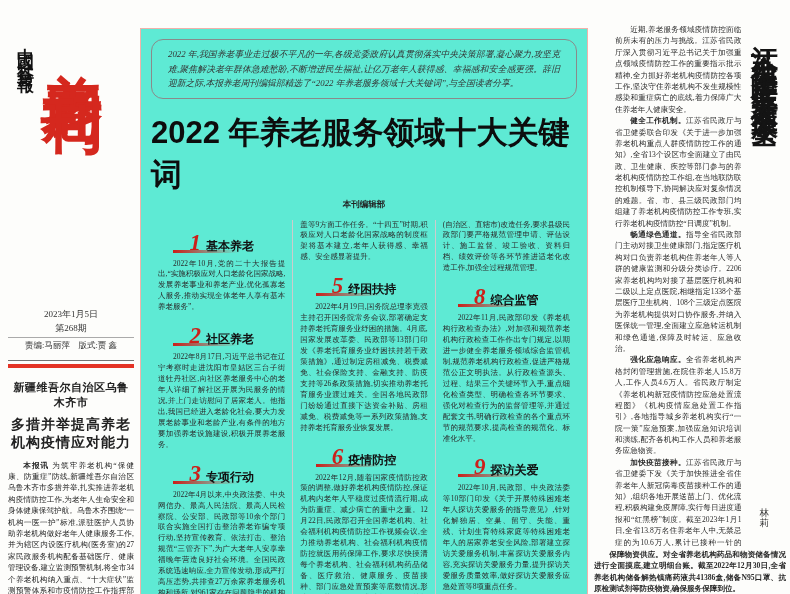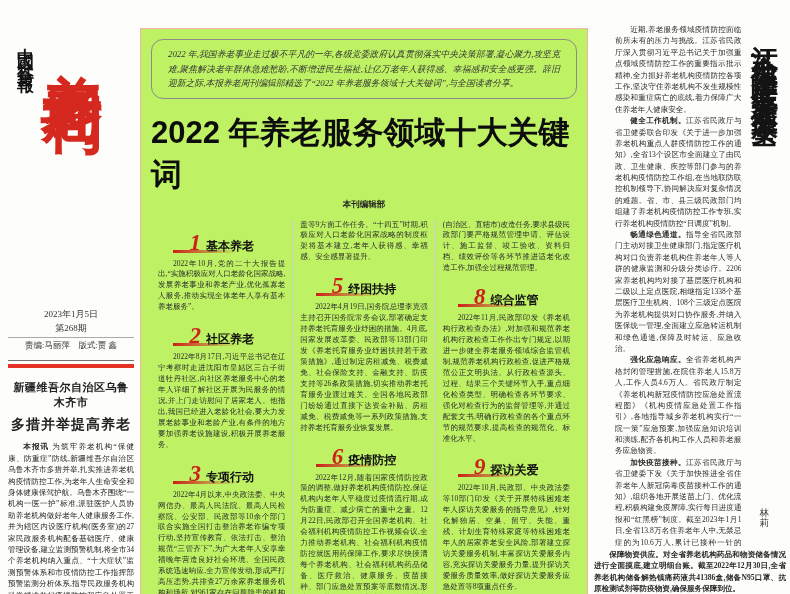--- a/index.html
+++ b/index.html
@@ -21,21 +21,21 @@
   .kicker { font-size:11px; font-weight:bold; text-align:center; margin-top:12px;
             font-family:"Liberation Sans",sans-serif; letter-spacing:0.5px; }
   .left-headline { font-size:14px; font-weight:900; text-align:center; line-height:1.3;
                    margin-top:5px; font-family:"Liberation Sans",sans-serif; letter-spacing:1px; }
   .left-body { margin-top:8px; font-size:7.6px; line-height:1.5; text-align:justify; height:190px; overflow:hidden; }
   .left-body .lead { font-weight:bold; }
   .indent { text-indent:2em; }
 
   
   .feature-box { position:absolute; left:140px; top:28px; width:448px; height:566px;
-                 border:1px solid #f0b2aa; border-bottom:none; background:#bef264;
+                 border:1px solid #f0b2aa; border-bottom:none; background:#5eead4;
                  padding:10px 10px 0 10px; overflow:hidden; }
   .intro-box { border:1px solid #8a8a8a; border-radius:12px; padding:7px 16px;
                font-size:8.8px; line-height:1.65; text-align:justify; font-style:italic; color:#333; }
   .feature-headline { font-size:31px; font-weight:900; margin:13px 0 3px 0;
                       font-family:"Liberation Sans",sans-serif; color:#0d0d0d; letter-spacing:0px; }
   .feature-byline { font-size:8.5px; font-weight:bold; text-align:center; margin-bottom:9px; }
   .cols { display:flex; flex-direction:row; height:398px; overflow:hidden; }
   .col { flex:1; padding:0 7px; overflow:hidden; }
   .col + .col { border-left:1px solid #ccc; }
   .sec-head { position:relative; text-align:center; margin:10px 0 5px 0; height:24px; }
@@ -70,20 +70,21 @@
   </div>
   <div class="date-block">
     <div class="date-line">2023年1月5日</div>
     <div class="issue-line">第268期</div>
     <div class="staff-line">责编:马丽萍　版式:贾 鑫</div>
     <div class="red-rule"></div>
   </div>
   <div class="kicker">新疆维吾尔自治区乌鲁木齐市</div>
   <div class="left-headline">
     <div>多措并举提高养老</div>
+    <div>机构疫情应对能力</div>
   </div>
   <div class="left-body indent">
     <span class="lead">本报讯</span>
     <span>为筑牢养老机构“保健康、防重症”防线,新疆维吾尔自治区乌鲁木齐市多措并举,扎实推进养老机构疫情防控工作,为老年人生命安全和身体健康保驾护航。乌鲁木齐围绕“一机构一医一护”标准,派驻医护人员协助养老机构做好老年人健康服务工作,并为辖区内设医疗机构(医务室)的27家民政服务机构配备基础医疗、健康管理设备,建立监测预警机制,将全市34个养老机构纳入重点、“十大症状”监测预警体系和市疫情防控工作指挥部预警监测分析体系,指导民政服务机构科学精准做好疫情防控和应急处置工作,做到“早发现、早处置、早治疗”;深化医养合作,指导全市养老机构与各级医疗机构签署医养合作,建立健全绿色转诊、双向转诊机制,对重、危重症老年人,建立应急救治绿色通道。</span>
   </div>
 </div>
 
 <div class="feature-box">
   <div class="intro-box">2022 年,我国养老事业走过极不平凡的一年,各级党委政府认真贯彻落实中央决策部署,凝心聚力,攻坚克难,聚焦解决老年群体急难愁盼,不断增进民生福祉,让亿万老年人获得感、幸福感和安全感更强。辞旧迎新之际,本报养老周刊编辑部精选了“2022 年养老服务领域十大关键词”,与全国读者分享。</div>
   <div class="feature-headline">2022 年养老服务领域十大关键词</div>

